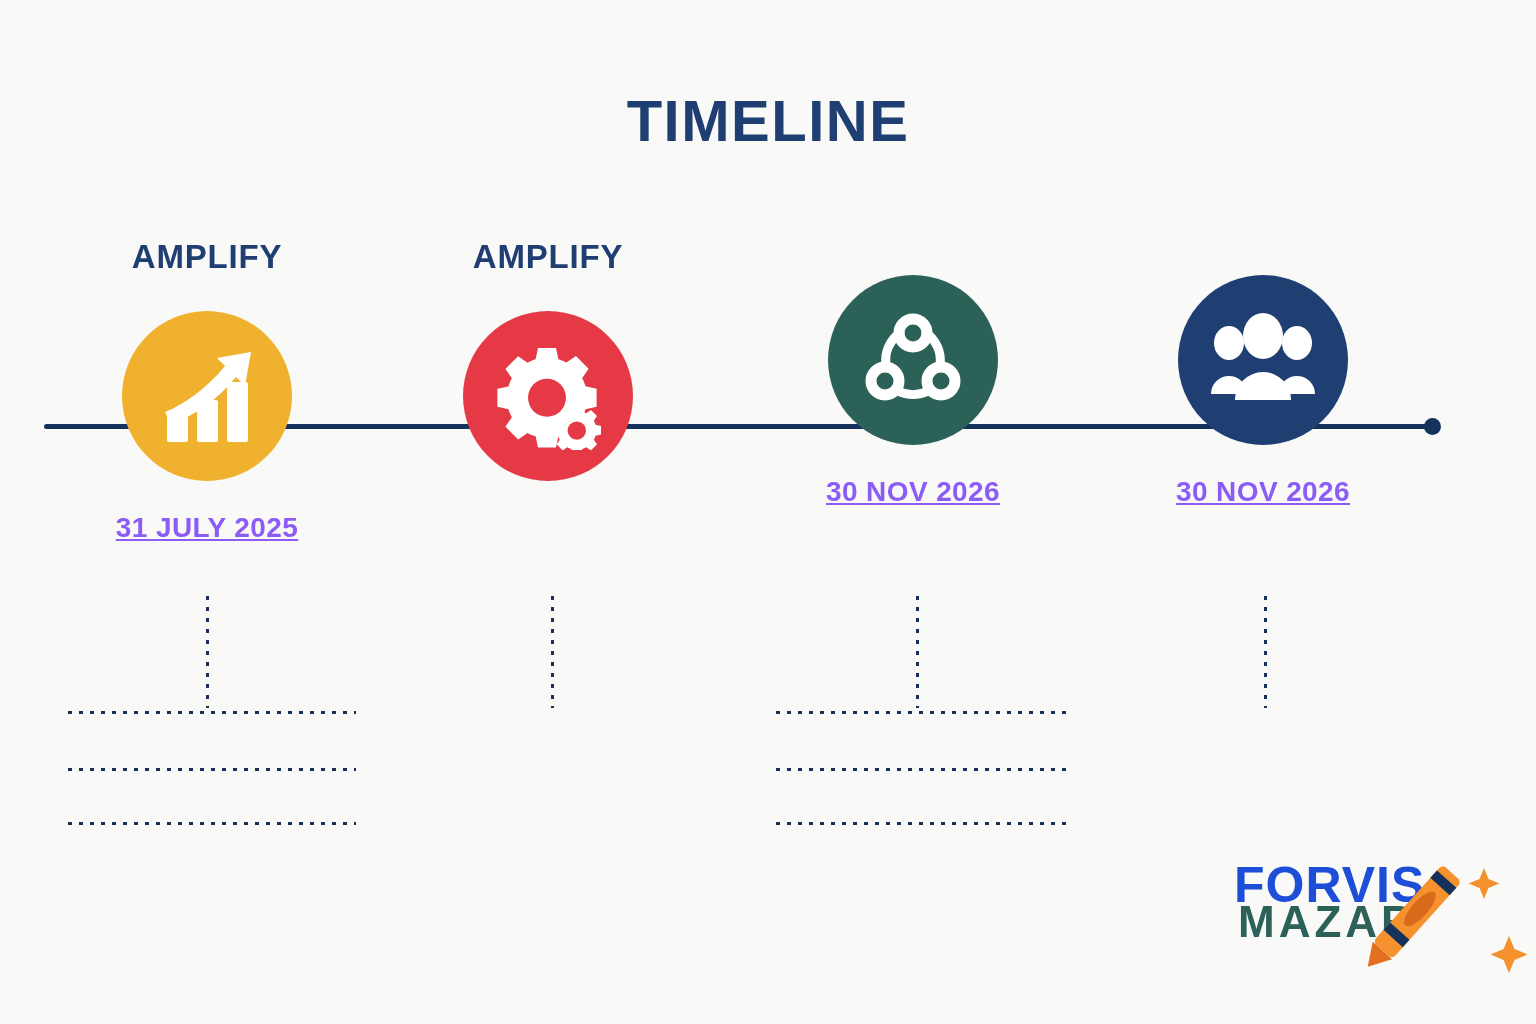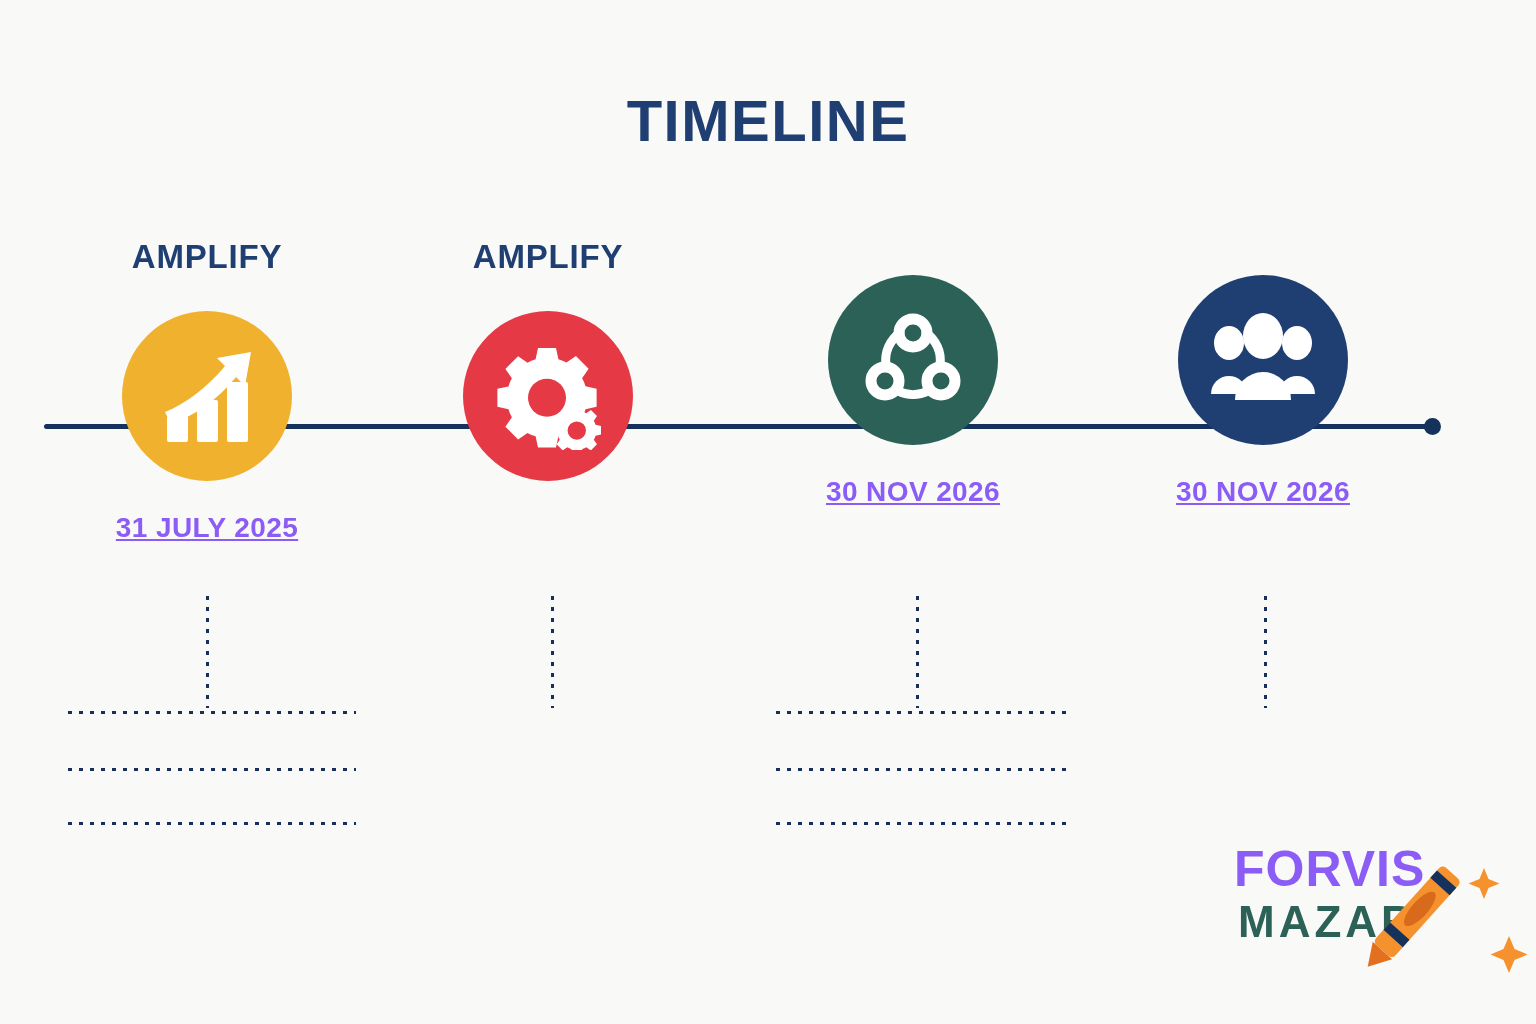--- a/index.html
+++ b/index.html
@@ -148,25 +148,25 @@
   .brand {
     position: absolute;
     left: 1226px;
     top: 838px;
     width: 290px;
     height: 160px;
   }
   .brand-forvis {
     position: absolute;
     left: 8px;
-    top: 6px;
+    top: 22px;
     font-size: 50px;
     font-weight: 700;
     letter-spacing: 1px;
-    color: #8b5cf6;
+    color: #1d4ed8;
     line-height: 1;
   }
   .brand-mazars {
     position: absolute;
     left: 12px;
     top: 62px;
     font-size: 44px;
     font-weight: 700;
     letter-spacing: 4px;
     color: #2B6157;

